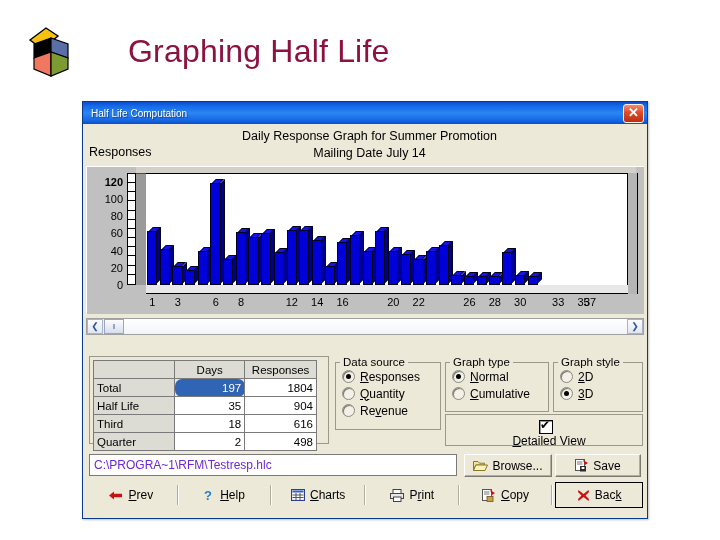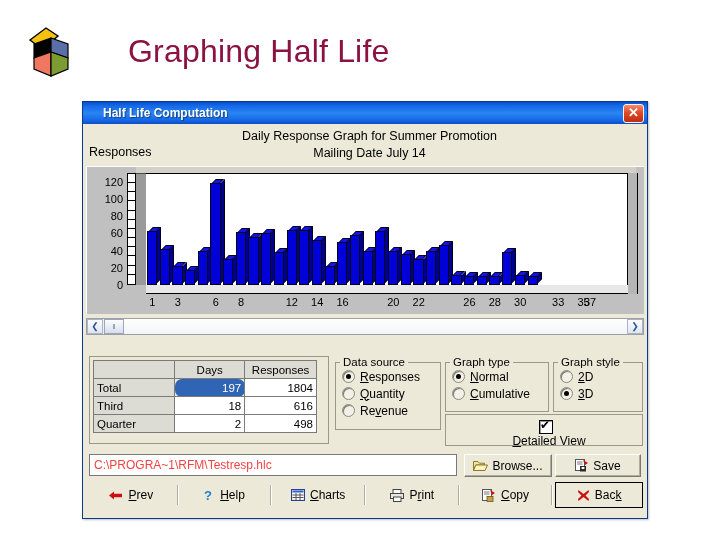--- a/index.html
+++ b/index.html
@@ -18,21 +18,21 @@
     position:absolute;left:82px;top:101px;width:566px;height:418px;
     background:#ece9d8;border:1px solid #0a3a8c;box-sizing:border-box;
     box-shadow:1px 1px 2px rgba(0,0,0,.25);
   }
   #titlebar{
     height:22px;width:100%;box-sizing:border-box;
     background:linear-gradient(to bottom,#0a4ecc 0%,#1668e8 18%,#2a86f2 50%,#1668e8 82%,#0c4fc4 100%);
     display:flex;align-items:center;position:relative;
   }
   #titlebar .tb-text{
-    color:#fff;font-size:12px;font-weight:bold;padding-left:20px;
+    color:#fff;font-size:10px;font-weight:normal;padding-left:8px;
     text-shadow:1px 1px 1px rgba(0,0,0,.45);white-space:nowrap;
   }
   #close-btn{
     position:absolute;right:3px;top:2px;width:19px;height:17px;
     background:linear-gradient(to bottom,#f48b72 0%,#e04a25 45%,#b92f12 100%);
     border:1px solid #fdf0ea;border-radius:3px;
     color:#fff;font-size:13px;font-weight:bold;line-height:15px;text-align:center;
     font-family:"Liberation Sans",sans-serif;cursor:pointer;
   }
   
@@ -126,21 +126,21 @@
   .chk{width:12px;height:12px;background:#fff;border:1px solid #000;
     margin-right:6px;flex:0 0 auto;position:relative;
     box-shadow:inset 1px 1px 0 #9a9a9a;}
   .chk.on::after{content:"\2714";position:absolute;left:0px;top:-3px;
     font-size:12px;color:#000;line-height:14px;}
   u{text-decoration:underline;}
   
   #pathrow{position:absolute;left:6px;top:98px;width:552px;height:24px;}
   #path-input{
     position:absolute;left:0;top:0;width:368px;height:22px;box-sizing:border-box;
-    background:#fff;border:1px solid #7a7a7a;font-size:12px;color:#ef4444;
+    background:#fff;border:1px solid #7a7a7a;font-size:12px;color:#6d28d9;
     padding:2px 4px;font-family:"Liberation Sans",sans-serif;
   }
   .btn{
     position:absolute;box-sizing:border-box;height:23px;
     background:#ece9d8;border:1px solid #ffffff;
     border-right-color:#7a7a70;border-bottom-color:#7a7a70;
     box-shadow:inset -1px -1px 0 #b0aea0;
     display:flex;align-items:center;justify-content:center;gap:4px;
     font-size:12px;color:#000;cursor:pointer;
   }
@@ -185,21 +185,21 @@
     <div id="y-axis-label">Responses</div>
 
     <div id="chart-area">
       <div id="ylabels">
           <div class="ytick-label" style="top: 107px;">0</div>
           <div class="ytick-label" style="top: 89.7692px;">20</div>
           <div class="ytick-label" style="top: 72.5385px;">40</div>
           <div class="ytick-label" style="top: 55.3077px;">60</div>
           <div class="ytick-label" style="top: 38.0769px;">80</div>
           <div class="ytick-label" style="top: 20.8462px;">100</div>
-          <div class="ytick-label" style="top: 3.61538px;">120</div>
+          <div class="ytick-label" style="top: 3.61538px; font-weight: bold;">120</div>
         </div>
       <div id="yruler">
           <div></div>
           <div></div>
           <div></div>
           <div></div>
           <div></div>
           <div></div>
           <div></div>
           <div></div>
@@ -374,20 +374,25 @@
               <th></th>
               <th>Days</th>
               <th>Responses</th>
             </tr>
           </thead>
         <tbody id="tbody-rows">
             <tr>
               <td class="rowhdr">Total</td>
               <td class="num sel">197</td>
               <td class="num">1804</td>
+            </tr>
+            <tr>
+              <td class="rowhdr">Half Life</td>
+              <td class="num">35</td>
+              <td class="num">904</td>
             </tr>
             <tr>
               <td class="rowhdr">Third</td>
               <td class="num">18</td>
               <td class="num">616</td>
             </tr>
             <tr>
               <td class="rowhdr">Quarter</td>
               <td class="num">2</td>
               <td class="num">498</td>

